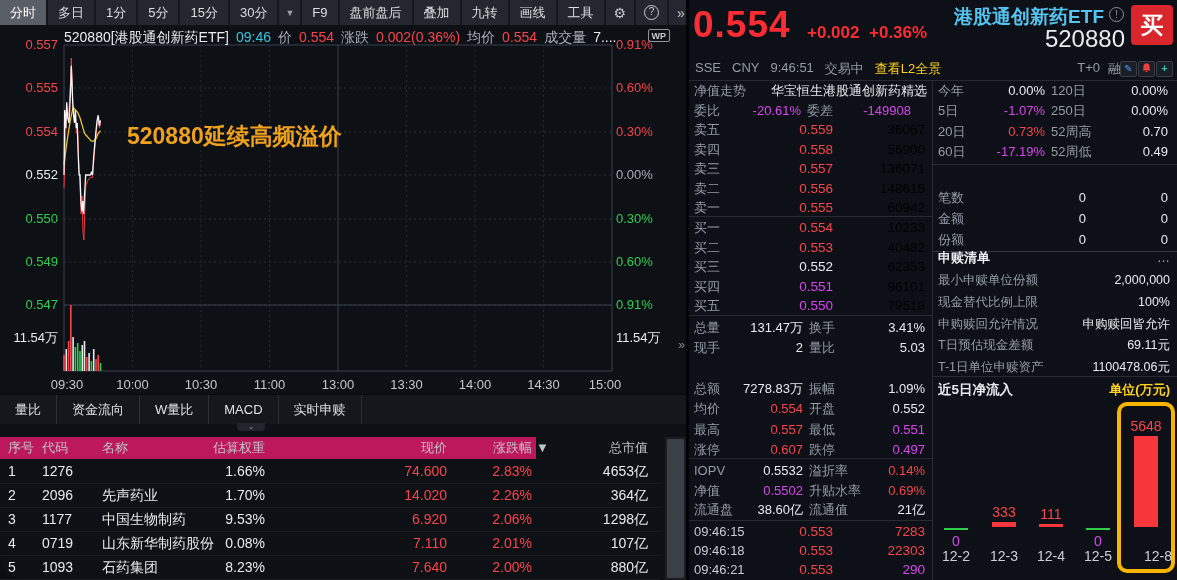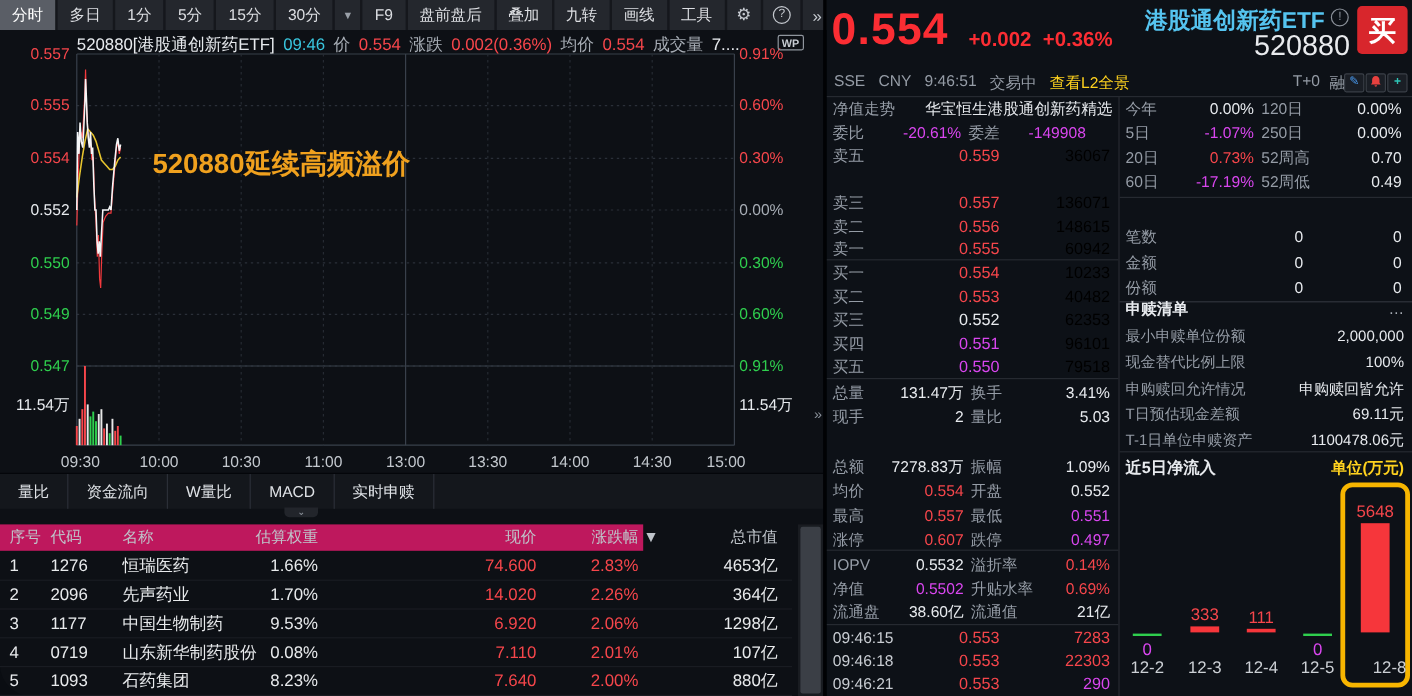--- a/index.html
+++ b/index.html
@@ -61,21 +61,21 @@
   .qcol-r{position:absolute;left:244px;top:80px;width:244px;height:500px;}
   .q-row{position:absolute;left:0;width:243px;height:19.5px;line-height:19.5px;font-size:13px;}
   .q-row span{position:absolute;top:0;}
   .q-row .lab{left:5px;color:#959ca6;}
   .q-row .p{left:58px;width:86px;text-align:right;font-size:13.5px;}
   .q-row .v{left:146px;width:90px;text-align:right;font-size:13.5px;}
   .q-row .tm{left:5px;color:#c9cdd3;}
   .q-row .navv{left:56px;width:182px;text-align:right;color:#e7eaee;}
   .q-row .wv1{left:42px;width:70px;text-align:right;}
   .q-row .wl2{left:118px;color:#959ca6;}
-  .q-row .wv2{left:148px;width:88px;text-align:center;}
+  .q-row .wv2{left:134px;width:88px;text-align:right;}
   .q-row .sv1{left:36px;width:78px;text-align:right;}
   .q-row .sl2{left:120px;color:#959ca6;}
   .q-row .sv2{left:150px;width:86px;text-align:right;}
   .r-row{position:absolute;left:0;width:244px;height:20px;line-height:20px;font-size:13px;}
   .r-row span{position:absolute;top:0;}
   .r-row .rl1{left:5px;color:#959ca6;}
   .r-row .rv1{left:36px;width:76px;text-align:right;}
   .r-row .rl2{left:118px;color:#959ca6;}
   .r-row .rv2{left:150px;width:85px;text-align:right;}
   .r-row .rtt{left:5px;color:#e7eaee;font-weight:bold;}
@@ -213,21 +213,20 @@
         <span class="col-weight">估算权重</span>
         <span class="col-price">现价</span>
         <span class="col-chg">涨跌幅</span>
         <span class="col-cap">总市值</span>
         <span class="sort-ic">▼</span>
       </div>
     <div id="tbl-body">
         <div class="tbl-row" style="top: 36px;">
           <span class="col-no">1</span>
           <span class="col-code">1276</span>
-          <span class="col-name">恒瑞医药</span>
           <span class="col-weight">1.66%</span>
           <span class="col-price c-red">74.600</span>
           <span class="col-chg c-red">2.83%</span>
           <span class="col-cap">4653亿</span>
         </div>
         <div class="tbl-row" style="top: 60px;">
           <span class="col-no">2</span>
           <span class="col-code">2096</span>
           <span class="col-name">先声药业</span>
           <span class="col-weight">1.70%</span>
@@ -308,20 +307,25 @@
         <span class="lab">委比</span>
         <span class="wv1 c-green">-20.61%</span>
         <span class="wl2">委差</span>
         <span class="wv2 c-green">-149908</span>
       </div>
       <div class="q-row" style="top: 40px;">
         <span class="lab">卖五</span>
         <span class="p c-red">0.559</span>
         <span class="v">36067</span>
       </div>
+      <div class="q-row" style="top: 59.5px;">
+        <span class="lab">卖四</span>
+        <span class="p c-red">0.558</span>
+        <span class="v">56900</span>
+      </div>
       <div class="q-row" style="top: 79px;">
         <span class="lab">卖三</span>
         <span class="p c-red">0.557</span>
         <span class="v">136071</span>
       </div>
       <div class="q-row" style="top: 98.5px;">
         <span class="lab">卖二</span>
         <span class="p c-red">0.556</span>
         <span class="v">148615</span>
       </div>

